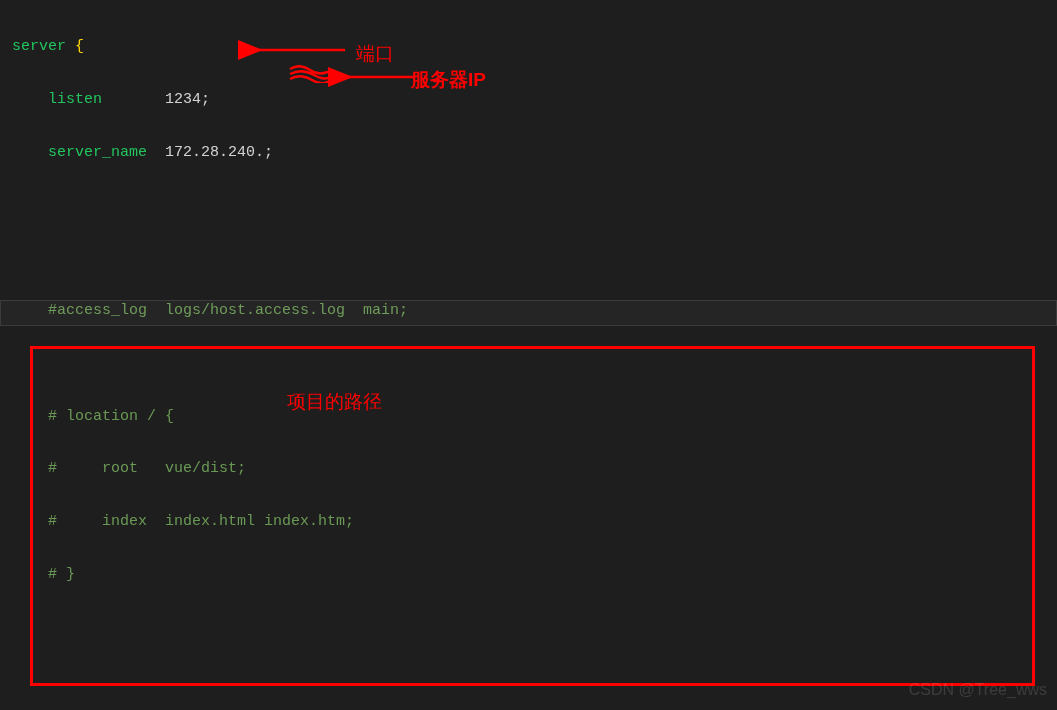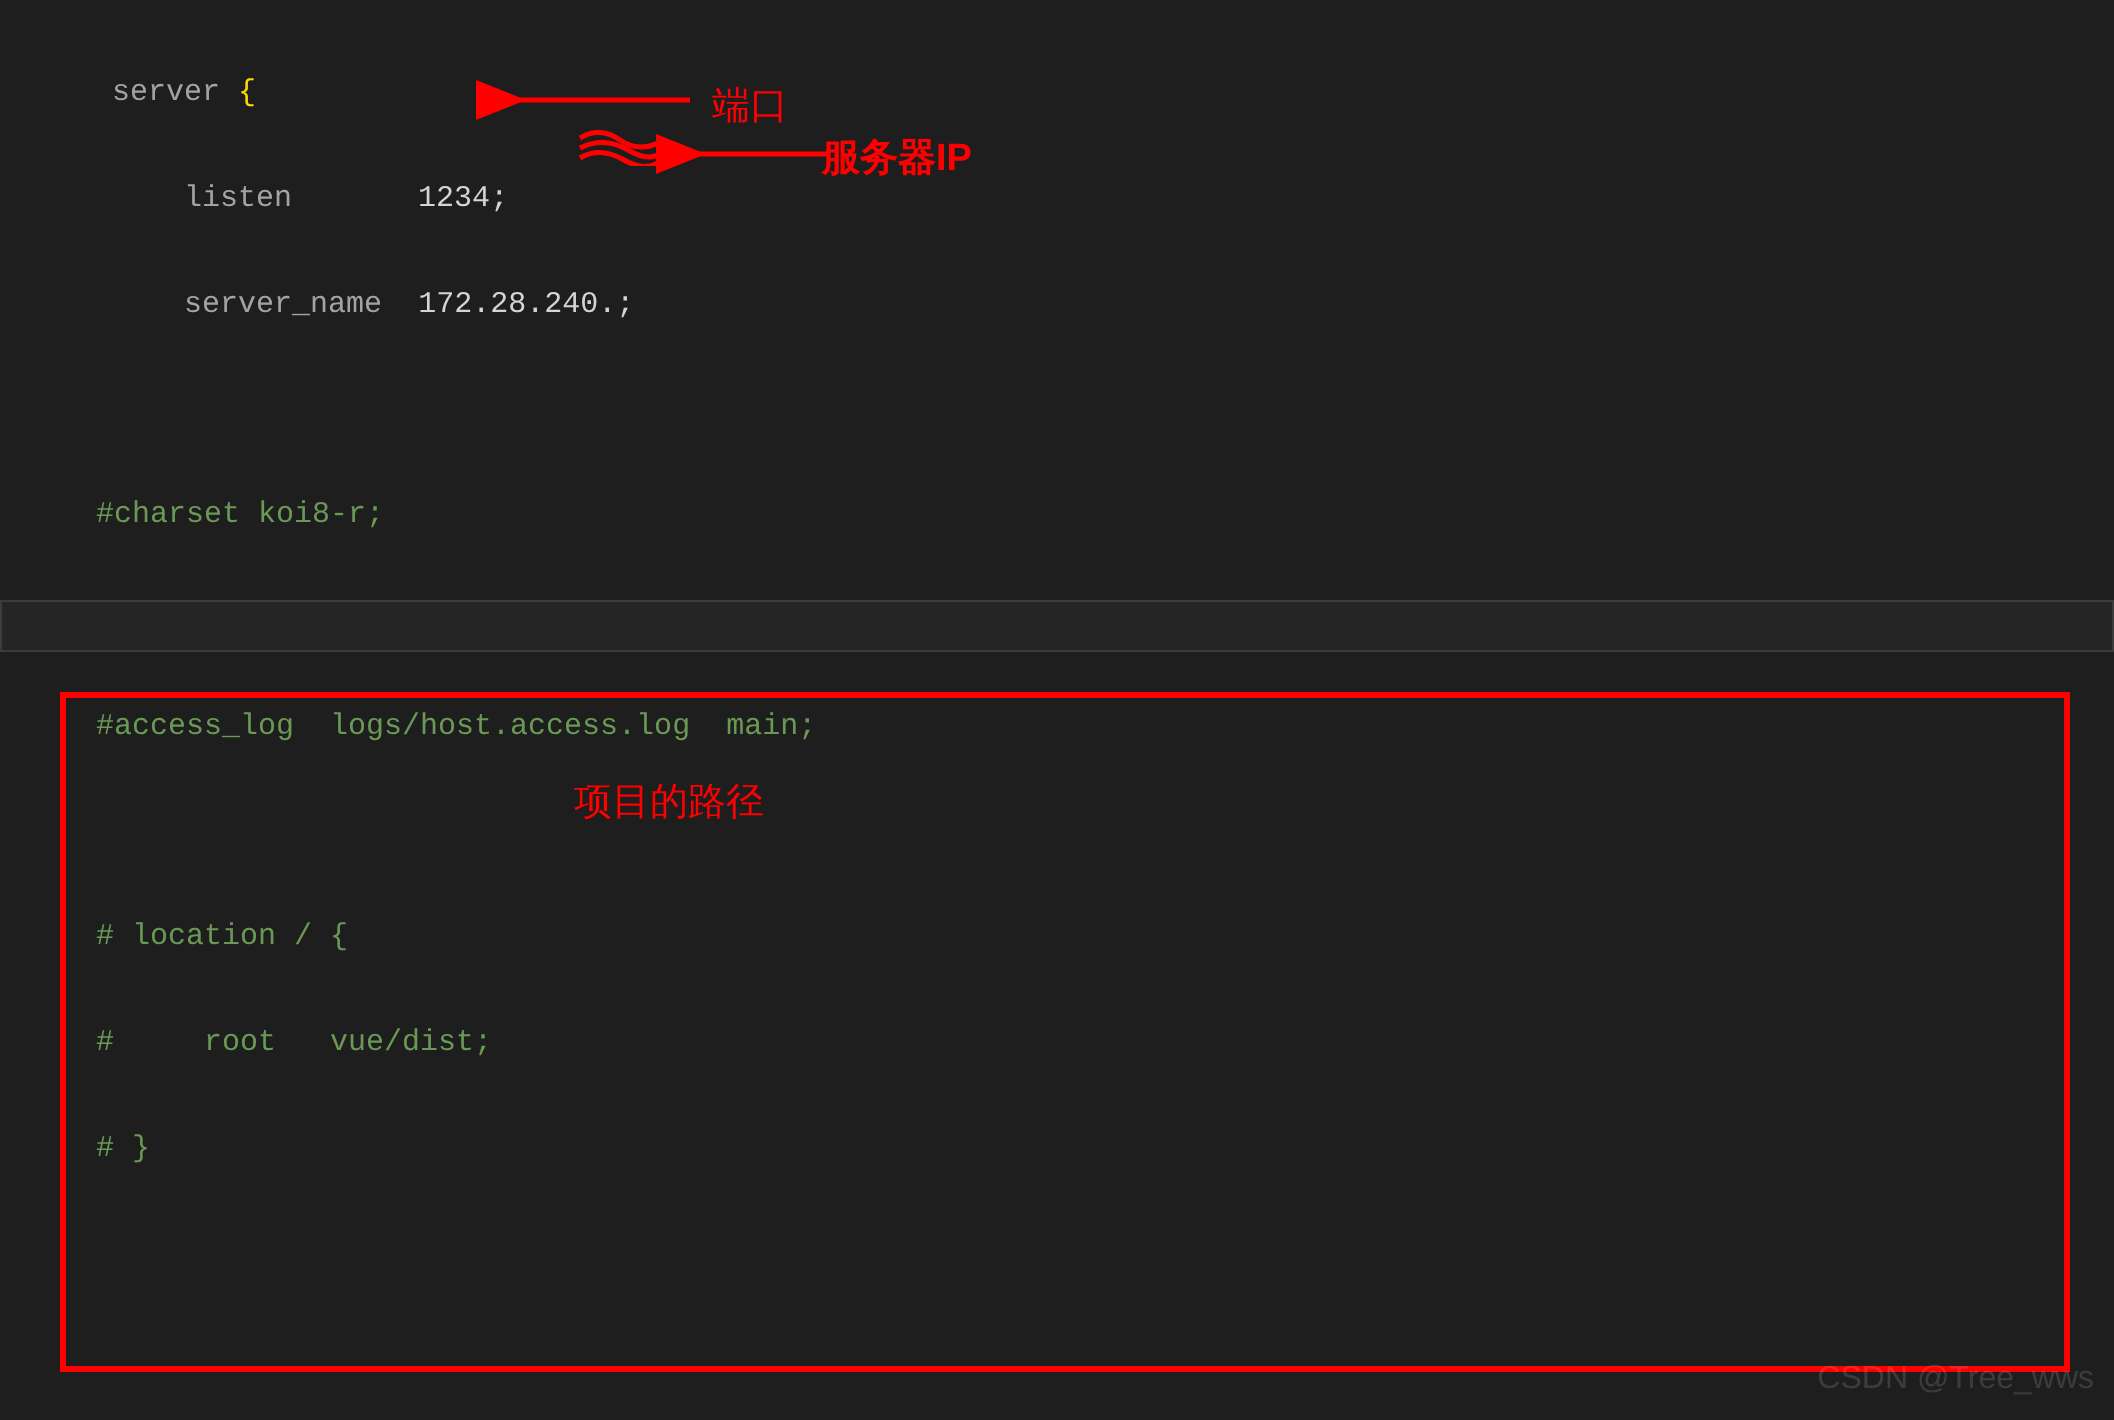--- a/index.html
+++ b/index.html
@@ -14,21 +14,21 @@
     overflow: hidden;
     position: relative;
     padding: 8px 0 0 0;
   }
   .code-area {
     white-space: pre;
     position: relative;
     padding-left: 12px;
   }
   .line { display: block; height: 26.5px; }
-  .tok-dir   { color: #a3a3a3; margin-left: 44px; }
+  .tok-dir   { color: #22c55e; }
   .tok-brace { color: #ffd602; }
   .tok-punc  { color: #d4d4d4; }
   .tok-cmt   { color: #6a9955; }
   .tok-plain { color: #d4d4d4; margin-top: 12px; }
 
   .highlight-line {
     position: absolute;
     left: 0; right: 0;
     height: 26px;
     background: rgba(255,255,255,0.03);
@@ -71,26 +71,26 @@
   }
 </style>
 </head>
 <body>
 
 <div class="code-area">
 <span class="line"><span class="tok-dir">server</span> <span class="tok-brace">{</span></span>
 <span class="line"><span class="tok-plain">    </span><span class="tok-dir">listen</span><span class="tok-plain">       </span><span class="tok-plain">1234</span><span class="tok-punc">;</span></span>
 <span class="line"><span class="tok-plain">    </span><span class="tok-dir">server_name</span><span class="tok-plain">  </span><span class="tok-plain">172.28.240.</span><span class="tok-punc">;</span></span>
 <span class="line"></span>
-<span class="line"><span class="tok-plain">    </span><span class="tok-cmt">#charset koi8-r;</span></span>
 <span class="line"></span>
 <span class="line"><span class="tok-plain">    </span><span class="tok-cmt">#access_log  logs/host.access.log  main;</span></span>
 <span class="line"></span>
 <span class="line"><span class="tok-plain">    </span><span class="tok-cmt"># location / {</span></span>
 <span class="line"><span class="tok-plain">    </span><span class="tok-cmt">#     root   vue/dist;</span></span>
+<span class="line"><span class="tok-plain">    </span><span class="tok-cmt">#     index  index.html index.htm;</span></span>
 <span class="line"><span class="tok-plain">    </span><span class="tok-cmt"># }</span></span>
 <span class="line"></span>
 
 
 
 
 
 
 
 

